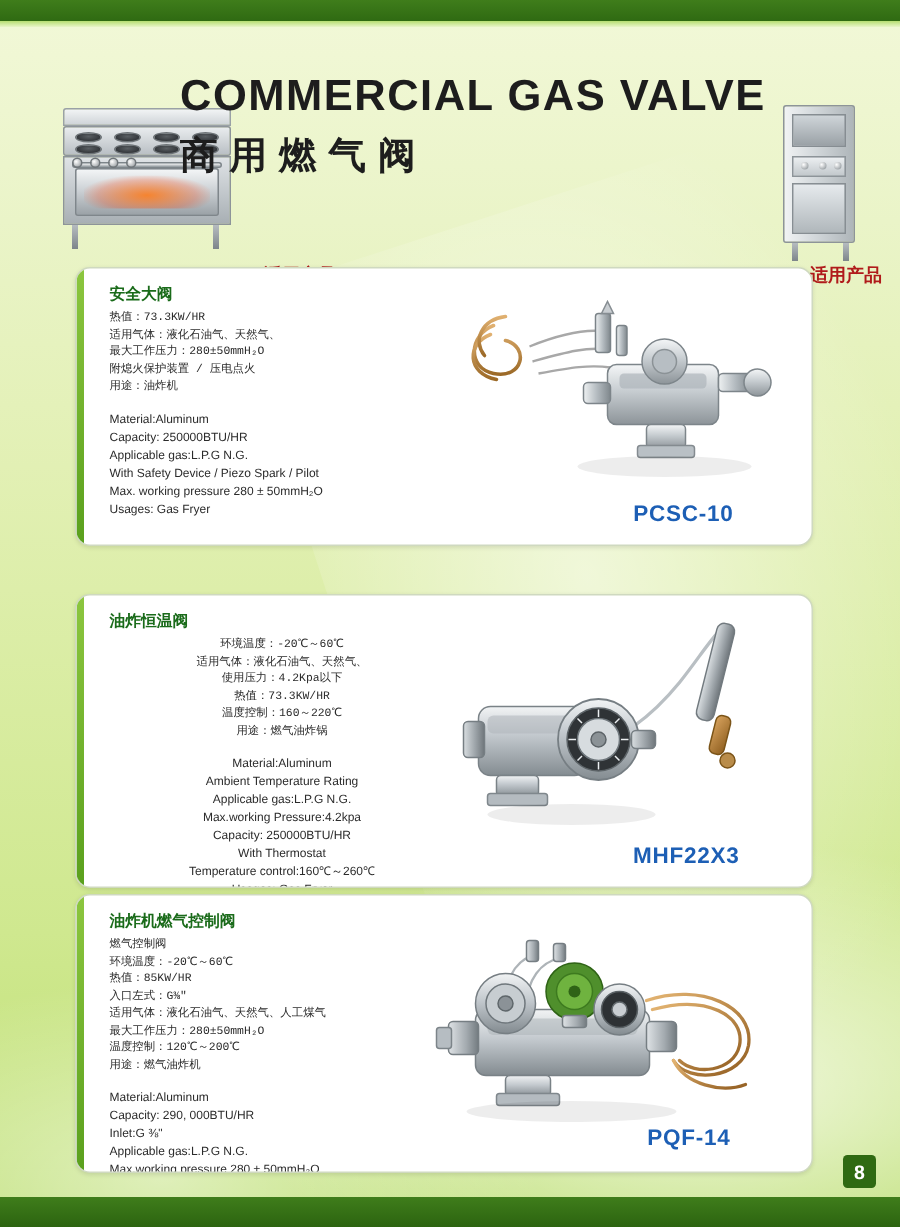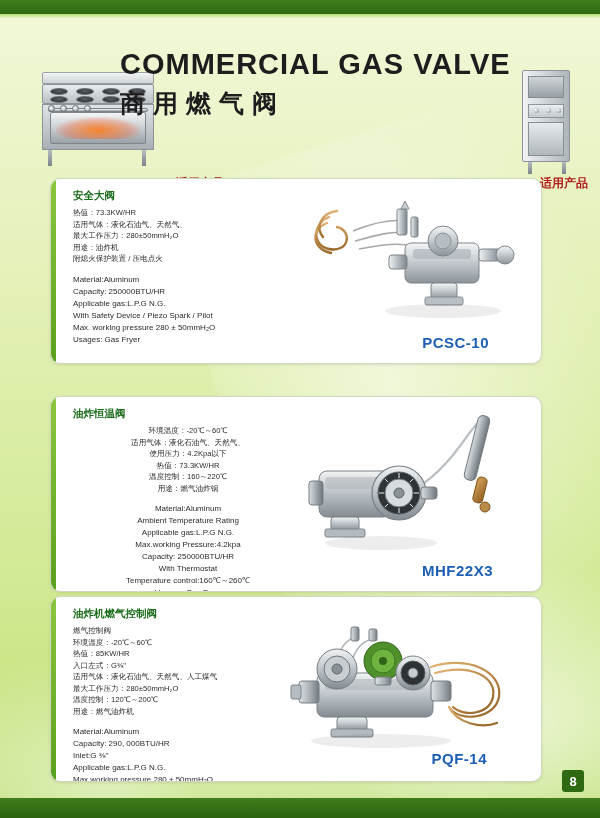--- a/index.html
+++ b/index.html
@@ -180,21 +180,21 @@
   .card-title {
     position: absolute; left: 22px; top: 10px;
     font-size: 10.5px; font-weight: bold; color: #1a6b1a;
     font-family: "DejaVu Sans", sans-serif;
   }
   .spec {
     position: absolute; left: 22px; top: 28px; width: 230px;
   }
   .spec .cn-line {
     font-size: 7.6px; color: #2b2b2b; line-height: 11.5px;
-    font-family: Liberation Sans, sans-serif;
+    font-family: Liberation Mono, monospace;
     white-space: nowrap;
   }
   .spec .en-block { margin-top: 9px; }
   .spec .en-line {
     font-size: 8px; color: #2b2b2b; line-height: 12px;
     font-family: "Liberation Sans", sans-serif;
     white-space: nowrap;
   }
   .model {
     position: absolute;
@@ -283,22 +283,22 @@
   </div>
 
   <div class="card" id="card-1">
     <div class="accent"></div>
     <div class="card-title">安全大阀</div>
 
     <div class="spec">
       <div class="cn-line">热值：73.3KW/HR</div>
       <div class="cn-line">适用气体：液化石油气、天然气、</div>
       <div class="cn-line">最大工作压力：280±50mmH₂O</div>
+      <div class="cn-line">附熄火保护装置 / 压电点火</div>
       <div class="cn-line">用途：油炸机</div>
-      <div class="cn-line">附熄火保护装置 / 压电点火</div>
       <div class="en-block">
         <div class="en-line">Material:Aluminum</div>
         <div class="en-line">Capacity: 250000BTU/HR</div>
         <div class="en-line">Applicable gas:L.P.G  N.G.</div>
         <div class="en-line">With Safety Device / Piezo Spark / Pilot</div>
         <div class="en-line">Max. working pressure  280 ± 50mmH₂O</div>
         <div class="en-line">Usages: Gas Fryer</div>
       </div>
     </div>
 

